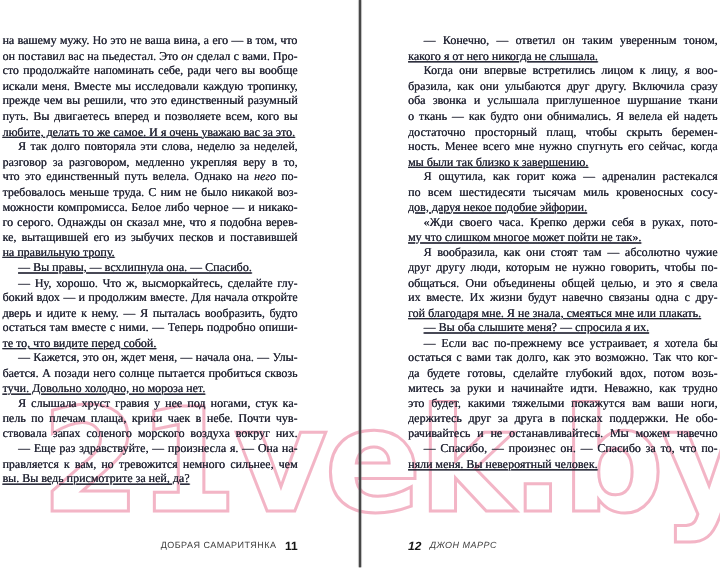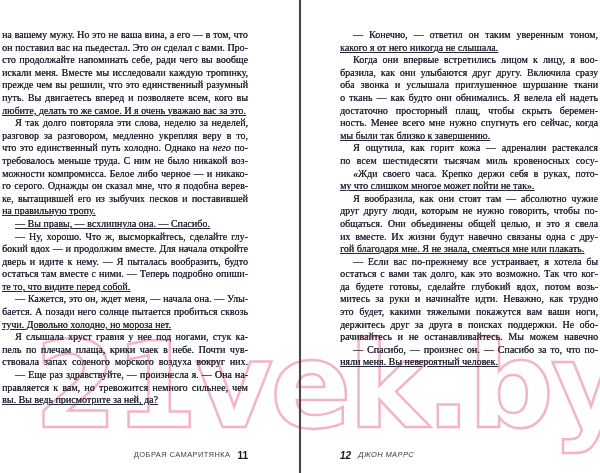--- a/index.html
+++ b/index.html
@@ -170,21 +170,21 @@
           <span>укрепляя</span>
           <span>веру</span>
           <span>в</span>
           <span>то,</span>
         </div>
         <div class="line">
           <span>что</span>
           <span>это</span>
           <span>единственный</span>
           <span>путь</span>
-          <span>холодно.</span>
+          <span>велела.</span>
           <span>Однако</span>
           <span>на</span>
           <span class="em">него</span>
           <span>по-</span>
         </div>
         <div class="line">
           <span>требовалось</span>
           <span>меньше</span>
           <span>труда.</span>
           <span>С</span>
@@ -450,20 +450,21 @@
         </div>
         <div class="line">
           <span>по</span>
           <span>всем</span>
           <span>шестидесяти</span>
           <span>тысячам</span>
           <span>миль</span>
           <span>кровеносных</span>
           <span>сосу-</span>
         </div>
+        <div class="line end"><span>дов, даруя некое подобие эйфории.</span></div>
         <div class="line in">
           <span>«Жди</span>
           <span>своего</span>
           <span>часа.</span>
           <span>Крепко</span>
           <span>держи</span>
           <span>себя</span>
           <span>в</span>
           <span>руках,</span>
           <span>пото-</span>
@@ -508,20 +509,21 @@
           <span>Их</span>
           <span>жизни</span>
           <span>будут</span>
           <span>навечно</span>
           <span>связаны</span>
           <span>одна</span>
           <span>с</span>
           <span>дру-</span>
         </div>
         <div class="line end"><span>гой благодаря мне. Я не знала, смеяться мне или плакать.</span></div>
+        <div class="line in end"><span>— Вы оба слышите меня? — спросила я их.</span></div>
         <div class="line in">
           <span>—</span>
           <span>Если</span>
           <span>вас</span>
           <span>по-прежнему</span>
           <span>все</span>
           <span>устраивает,</span>
           <span>я</span>
           <span>хотела</span>
           <span>бы</span>

